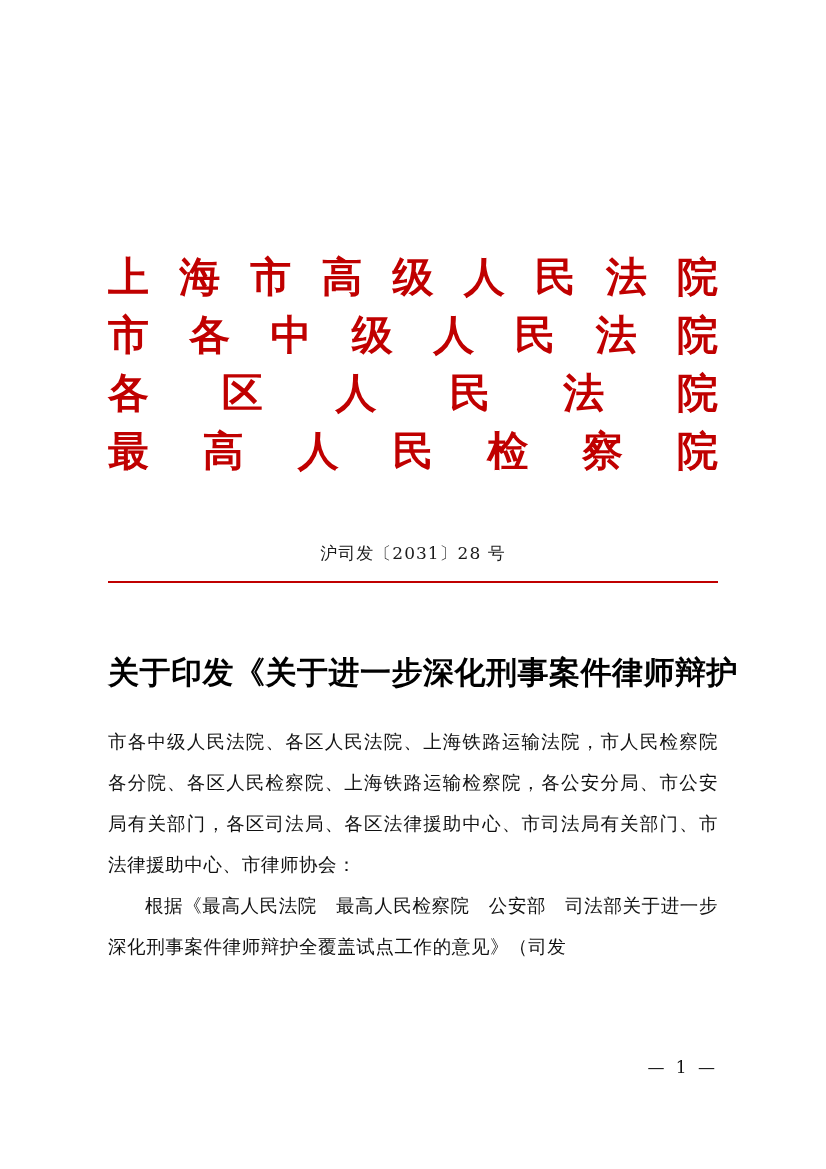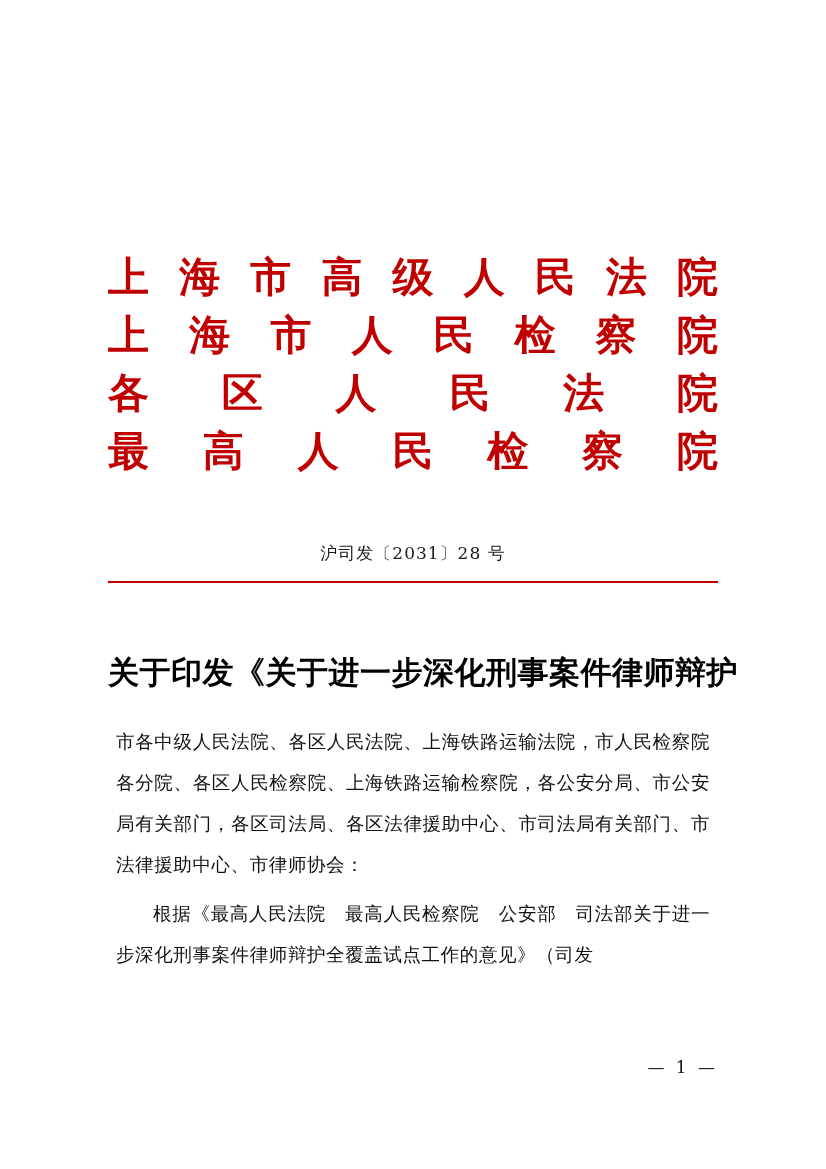--- a/index.html
+++ b/index.html
@@ -76,21 +76,21 @@
   .body {
     margin-top: 26px;
     font-size: 18.5px;
     line-height: 41px;
     letter-spacing: 0.6px;
     color: #111;
   }
   .para {
     text-align: justify;
     text-align-last: left;
-    margin: 8px;
+    margin: 0;
   }
   .para.indent {
     text-indent: 2em;
   }
   .para + .para {
     margin-top: 0;
   }
 
   
   .pagenum {
@@ -102,21 +102,21 @@
     color: #111;
   }
 </style>
 </head>
 <body>
 
 <div class="page">
 
   <div class="letterhead">
     <div class="letterhead-line">上海市高级人民法院</div>
-    <div class="letterhead-line">上海市人民检察院</div>
+    <div class="letterhead-line">市各中级人民法院</div>
     <div class="letterhead-line">各区人民法院</div>
     <div class="letterhead-line">最高人民检察院</div>
   </div>
 
   <div class="docnum-wrap">
     <span class="docnum">沪司发〔2031〕28 号</span>
   </div>
 
   <div class="red-rule"></div>
 

